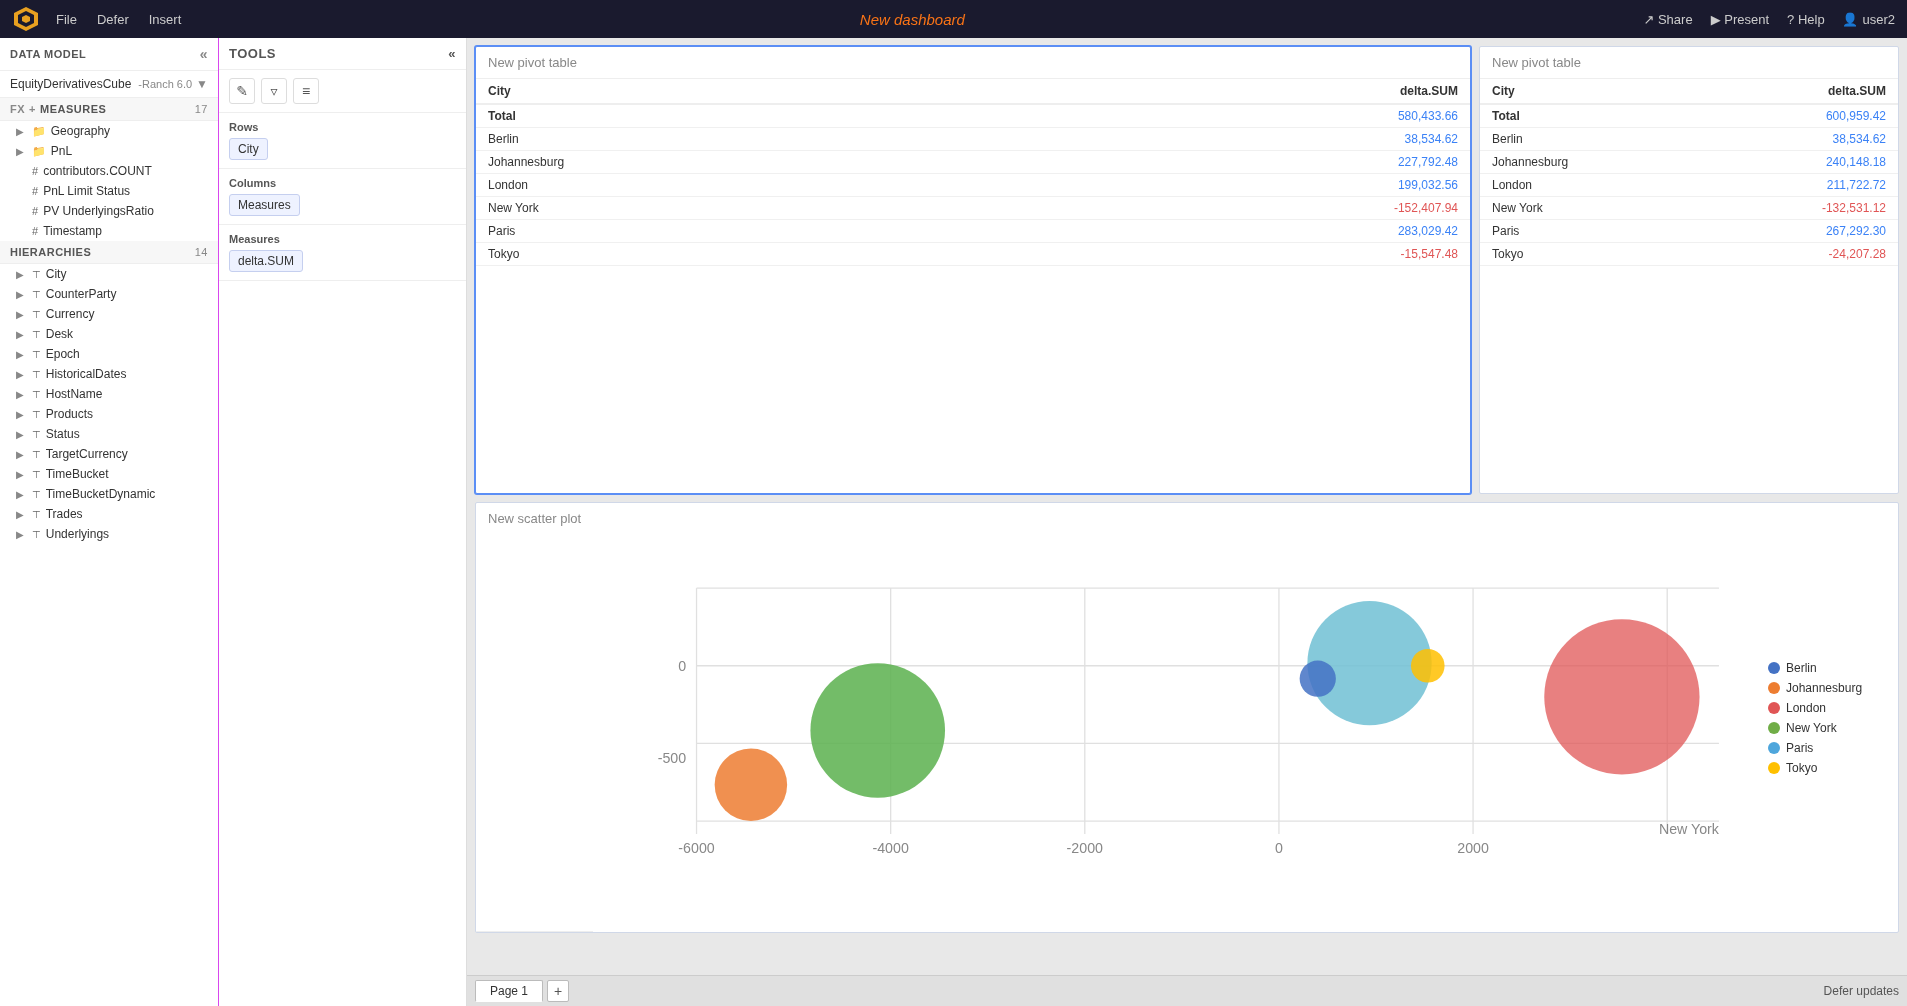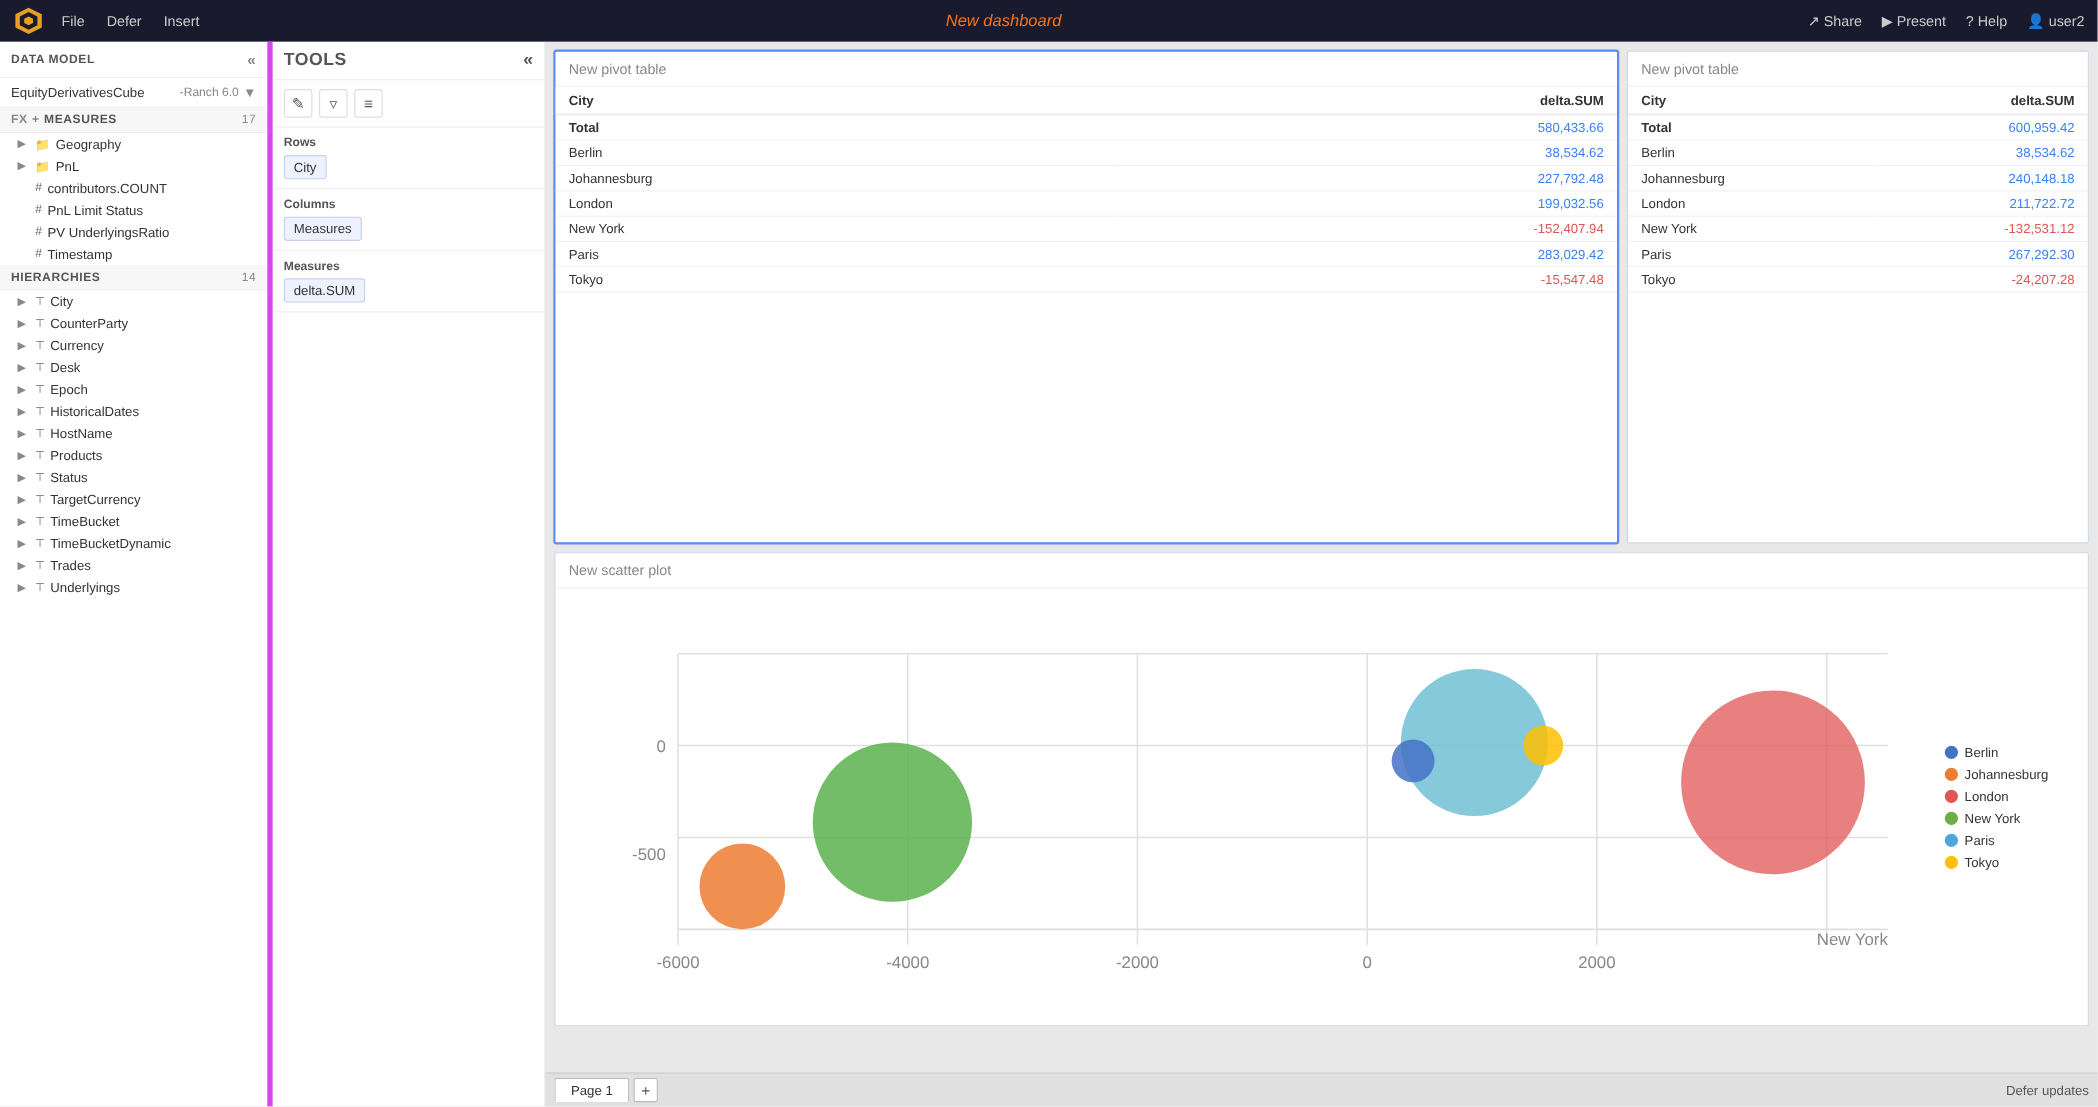--- a/index.html
+++ b/index.html
@@ -21,23 +21,23 @@
     .top-nav .right-actions span { cursor: pointer; }
 
     
     .main-layout {
       display: flex;
       height: calc(1006px - 38px);
     }
 
     
     .left-panel {
-      width: 248px;
+      width: 219px;
       background: #fff;
-      border-right: 5px solid #d946ef;
+      border-right: 1px solid #d946ef;
       display: flex;
       flex-direction: column;
       overflow: hidden;
     }
     .panel-header {
       display: flex;
       align-items: center;
       justify-content: space-between;
       padding: 8px 10px;
       font-size: 11px;
@@ -101,21 +101,21 @@
       background: #fff;
       border-right: 1px solid #ddd;
       display: flex;
       flex-direction: column;
     }
     .tools-header {
       display: flex;
       align-items: center;
       justify-content: space-between;
       padding: 8px 10px;
-      font-size: 16px;
+      font-size: 13px;
       font-weight: 600;
       color: #555;
       text-transform: uppercase;
       letter-spacing: 0.5px;
       border-bottom: 1px solid #eee;
     }
     .tools-icons { display: flex; gap: 6px; margin-top: 8px; padding: 0 10px 8px; border-bottom: 1px solid #eee; }
     .tools-icons .tool-icon { width: 26px; height: 26px; border: 1px solid #ddd; border-radius: 3px; display: flex; align-items: center; justify-content: center; cursor: pointer; font-size: 14px; color: #555; }
     .tool-section { padding: 8px 10px; border-bottom: 1px solid #eee; }
     .tool-section-label { font-size: 11px; font-weight: 600; color: #555; margin-bottom: 5px; }
@@ -195,21 +195,21 @@
 
     
     .scatter-row {
       flex: 1;
       padding: 4px 8px 8px;
       min-height: 0;
     }
     .scatter-card {
       height: 100%;
       display: flex;
-      flex-direction: column;
+      flex-direction: row;
     }
     .scatter-content {
       flex: 1;
       display: flex;
       overflow: hidden;
     }
     .scatter-chart {
       flex: 1;
       position: relative;
     }

